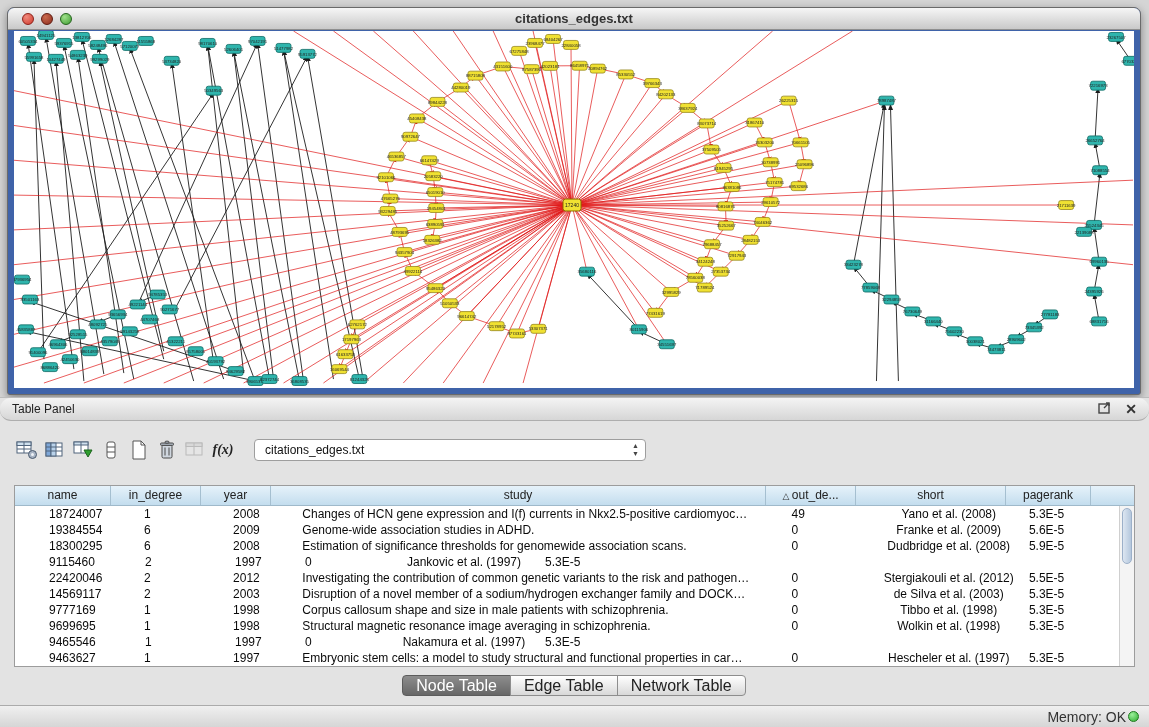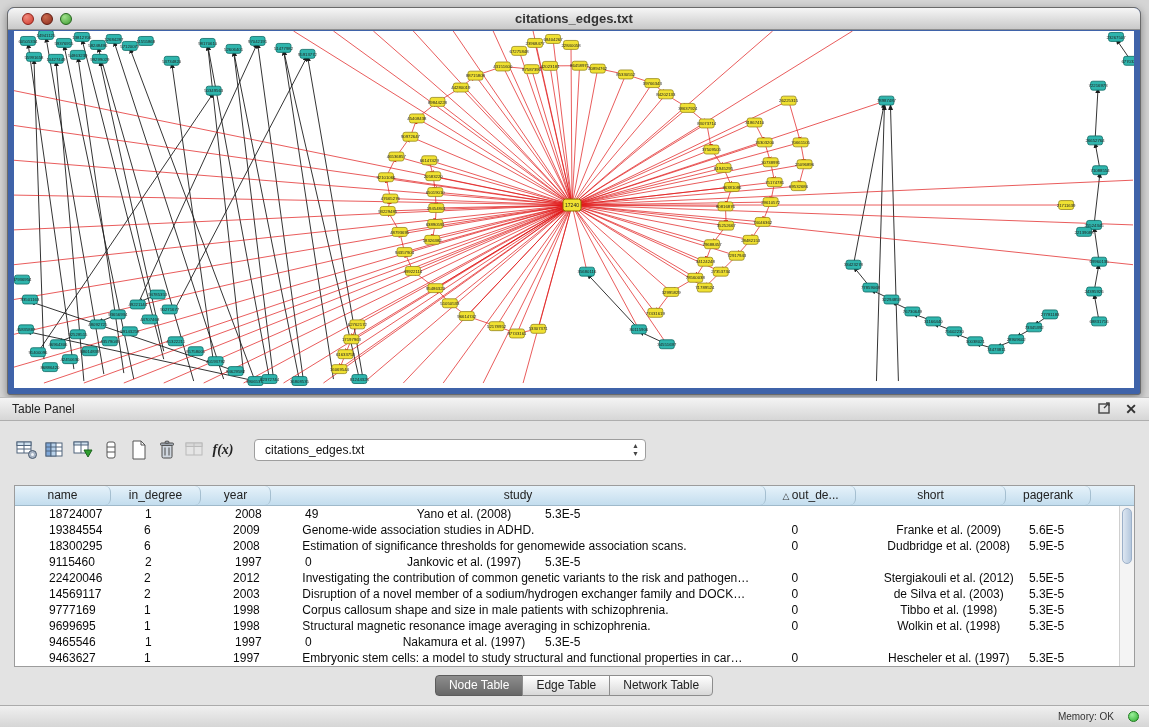--- a/index.html
+++ b/index.html
@@ -20,64 +20,64 @@
   .light.green  { background:radial-gradient(circle at 35% 30%, #9fe08a, #3f9e33); border:1px solid #24641c; }
   .win-title { text-align:center; line-height:21px; font-size:13px; color:#333; font-weight:bold; }
   .canvas-wrap { position:absolute; left:6px; right:6px; top:23px; bottom:6px; background:#ffffff; overflow:hidden; }
   .canvas-wrap svg { width:100%; height:100%; display:block; }
 
   
   .table-panel { position:absolute; left:0; top:397px; width:1149px; height:308px;
                  background:#e3e3e3; border-top:1px solid #bcbcbc; }
   .panel-header { height:23px; background:linear-gradient(#f4f4f4,#d6d6d6);
                   border-bottom:1px solid #aeaeae; display:flex; align-items:center;
-                  padding:0 12px; font-size:12px; color:#222; }
+                  padding:0 12px; font-size:12px; color:#222;border-radius:11px; }
   .hdr-icons { margin-left:auto; display:flex; align-items:center; gap:14px; }
   .close-x { font-size:14px; font-weight:bold; color:#333; cursor:default; line-height:12px; }
   .panel-body { position:relative; height:284px; }
 
   .toolbar { position:absolute; left:14px; top:16px; height:26px; display:flex; gap:2px; align-items:center; }
   .tbtn { width:26px; height:24px; display:flex; align-items:center; justify-content:center; border-radius:3px; }
   .tbtn.disabled { opacity:.45; }
   .fx { font-family:"Liberation Serif", serif; font-style:italic; font-weight:bold; font-size:14px; color:#222; }
   .combo { margin-left:16px; width:392px; height:22px; background:#ffffff;
            border:1px solid #9e9e9e; border-radius:4px; display:flex; align-items:center;
            padding:0 22px 0 10px; font-size:12px; color:#111; position:relative; }
   .combo-arrows { position:absolute; right:6px; top:2px; font-size:7px; line-height:8px; color:#444; text-align:center; }
 
   .table-area { position:absolute; left:14px; top:64px; width:1121px; height:182px;
                 border:1px solid #9c9c9c; background:#ffffff; }
   .thead { height:20px; display:flex; background:linear-gradient(#e6f2fa,#c3ddee);
            border-bottom:1px solid #9fb9ca; }
   .hcell { border-right:1px solid #a5bfd0; font-size:12px; color:#222; text-align:center;
-           line-height:19px; overflow:hidden; white-space:nowrap;border-radius:6px; }
+           line-height:19px; overflow:hidden; white-space:nowrap; }
   .hcell .sort { font-size:9px; color:#333; }
   .c0{width:96px;} .c1{width:90px;} .c2{width:70px;} .c3{width:495px;}
   .c4{width:90px;} .c5{width:150px;} .c6{width:85px;} .chfill{flex:1; border-right:none;}
   .tbody { position:absolute; left:0; right:15px; top:20px; bottom:0; overflow:hidden; }
   .trow { height:16px; display:flex;margin-left:28px; }
   .tcell { font-size:12px; color:#0a0a0a; line-height:16px; padding:0 6px;
            white-space:nowrap; overflow:hidden; }
   .tcell.c5 { text-align:center; }
   .vscroll { position:absolute; right:0; top:20px; bottom:0; width:15px; background:#f4f4f4;
              border-left:1px solid #cfcfcf; }
   .vthumb { margin:2px; height:56px; border-radius:6px;
             background:linear-gradient(90deg,#dde6f1,#b4c7dd); border:1px solid #9cb0c9; }
 
   .tabs { position:absolute; left:0; right:0; top:254px; display:flex; justify-content:center; }
-  .tab { padding:2px 13px; font-size:12px; color:#222; border:1px solid #8d8d8d; margin-left:-1px;
+  .tab { padding:2px 13px; font-size:16px; color:#222; border:1px solid #8d8d8d; margin-left:-1px;
          background:linear-gradient(#ffffff,#d8d8d8); line-height:15px; }
   .tab:first-child { border-radius:4px 0 0 4px; }
   .tab:last-child  { border-radius:0 4px 4px 0; }
   .tab.selected { background:linear-gradient(#8d8d8d,#676767); color:#ffffff; border-color:#5c5c5c; }
 
   .statusbar { position:absolute; left:0; bottom:0; width:1149px; height:22px;
                background:linear-gradient(#f0f0f0,#d6d6d6); border-top:1px solid #ababab;
-               display:flex; align-items:center; justify-content:flex-end; gap:14px;
-               padding-right:10px; font-size:10px; color:#333; }
+               display:flex; align-items:center; justify-content:flex-end; gap:2px;
+               padding-right:10px; font-size:14px; color:#333; }
   .memdot { width:11px; height:11px; border-radius:50%;
             background:radial-gradient(circle at 35% 30%, #9bf09b, #2fae2f); border:1px solid #1d7a1d; }
 </style>
 </head>
 <body>
 
 <div class="net-window">
   <div class="titlebar">
     <div class="lights">
       <span class="light red"></span>
@@ -682,20 +682,21 @@
         <div class="hcell c4"><span class="sort">△ </span><span>out_de...</span></div>
         <div class="hcell c5"><span>short</span></div>
         <div class="hcell c6"><span>pagerank</span></div>
         <div class="hcell chfill"></div>
       </div>
       <div class="tbody">
           <div class="trow">
             <div class="tcell c0">18724007</div>
             <div class="tcell c1">1</div>
             <div class="tcell c2">2008</div>
+            <div class="tcell c3">Changes of HCN gene expression and I(f) currents in Nkx2.5-positive cardiomyoc…</div>
             <div class="tcell c4">49</div>
             <div class="tcell c5">Yano et al. (2008)</div>
             <div class="tcell c6">5.3E-5</div>
             <div class="tcell chfill"></div>
           </div>
           <div class="trow">
             <div class="tcell c0">19384554</div>
             <div class="tcell c1">6</div>
             <div class="tcell c2">2009</div>
             <div class="tcell c3">Genome-wide association studies in ADHD.</div>

